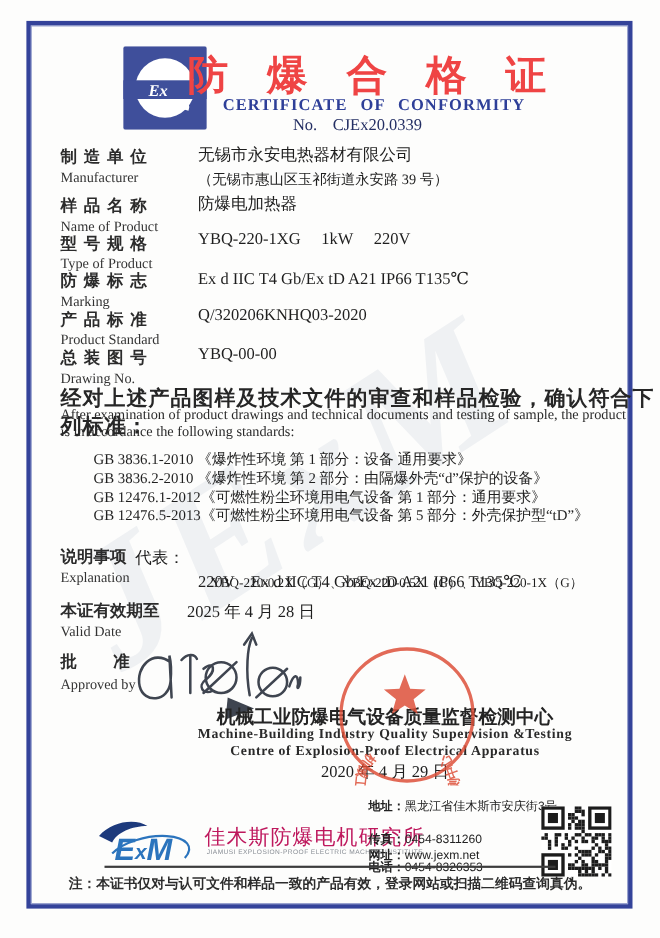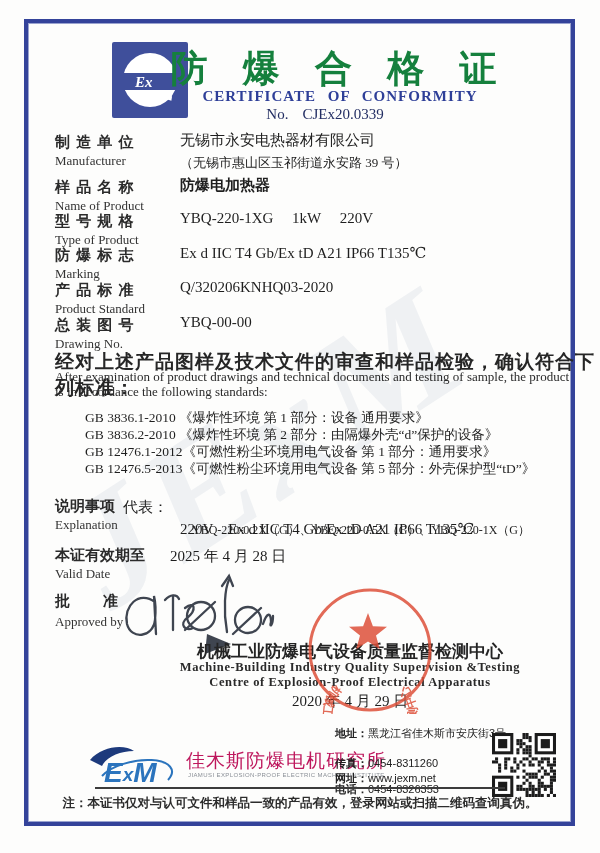--- a/index.html
+++ b/index.html
@@ -10,21 +10,21 @@
   .pre{white-space:pre;}
 
   #frame{left:24px;top:19px;width:551px;height:807px;border:4px solid #34439a;
          box-shadow:inset 0 0 0 1px #9aa3cf;box-sizing:border-box;}
 
   #watermark{left:30px;top:300px;width:640px;font-size:160px;font-weight:bold;font-style:italic;
              color:rgba(168,178,198,0.16);transform:rotate(-33deg);letter-spacing:8px;
              font-family:"Liberation Serif",serif;pointer-events:none;}
 
   .title-cn{left:150px;top:44px;width:380px;text-align:center;font-size:37px;font-weight:bold;
-            color:#15803d;letter-spacing:13px;}
+            color:#ef4444;letter-spacing:13px;}
   .title-en{left:150px;top:88px;width:380px;text-align:center;font-size:15px;font-weight:bold;
             color:#2e3f98;letter-spacing:1px;word-spacing:7px;}
   .no-line{left:150px;top:106px;width:350px;text-align:center;font-size:15px;color:#232e63;}
   .no-line span{margin:0 7px;}
 
   .lbl-cn{font-size:15px;font-weight:bold;color:#2b2b2b;letter-spacing:1px;}
   .lbl-en{font-size:13px;color:#333;}
   .val{font-size:15px;color:#1e1e1e;}
   .val2{font-size:13px;color:#1e1e1e;}
 
@@ -70,21 +70,21 @@
 
   <div>
     <div class="abs lbl-cn sans" style="left:55px;top:133px;">制 造 单 位</div>
     <div class="abs lbl-en" style="left:55px;top:153px;text-align:right;">Manufacturer</div>
     <div class="abs val" style="left:180px;top:131px;">无锡市永安电热器材有限公司</div>
     <div class="abs val2" style="left:180px;top:154px;">（无锡市惠山区玉祁街道永安路 39 号）</div>
   </div>
   <div>
     <div class="abs lbl-cn sans" style="left:55px;top:178px;">样 品 名 称</div>
     <div class="abs lbl-en" style="left:55px;top:198px;">Name of Product</div>
-    <div class="abs val sans" style="left:180px;top:176px;font-weight:bold;">防爆电加热器</div>
+    <div class="abs val sans" style="left:180px;top:176px;font-weight:normal;">防爆电加热器</div>
   </div>
   <div>
     <div class="abs lbl-cn sans" style="left:55px;top:212px;">型 号 规 格</div>
     <div class="abs lbl-en" style="left:55px;top:232px;">Type of Product</div>
     <div class="abs val pre" style="left:180px;top:210px;">YBQ-220-1XG     1kW     220V</div>
   </div>
   <div>
     <div class="abs lbl-cn sans" style="left:55px;top:246px;">防 爆 标 志</div>
     <div class="abs lbl-en" style="left:55px;top:266px;">Marking</div>
     <div class="abs val" style="left:180px;top:244px;">Ex d IIC T4 Gb/Ex tD A21 IP66 T135℃</div>

